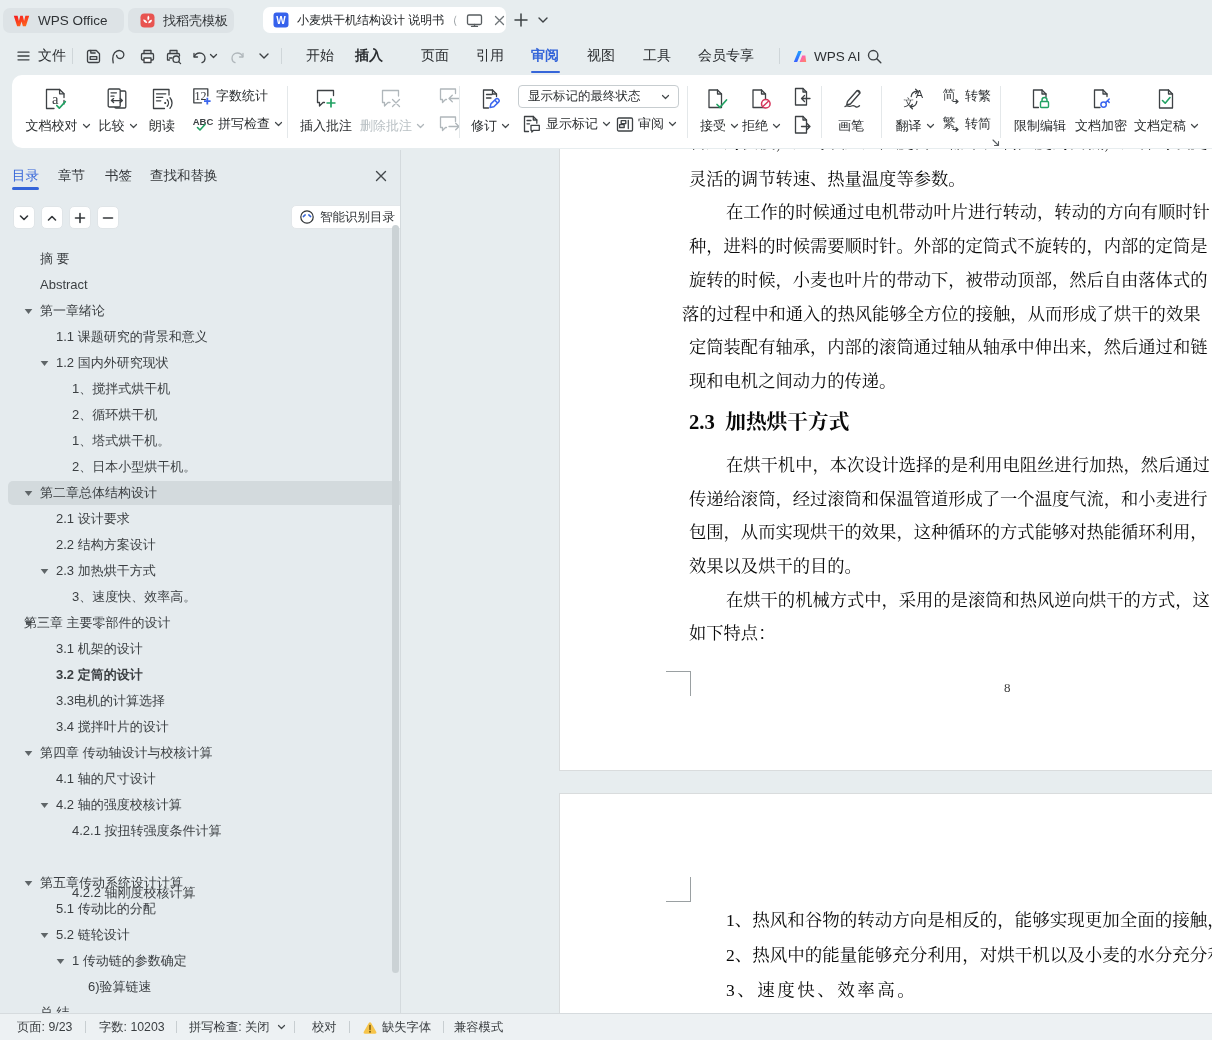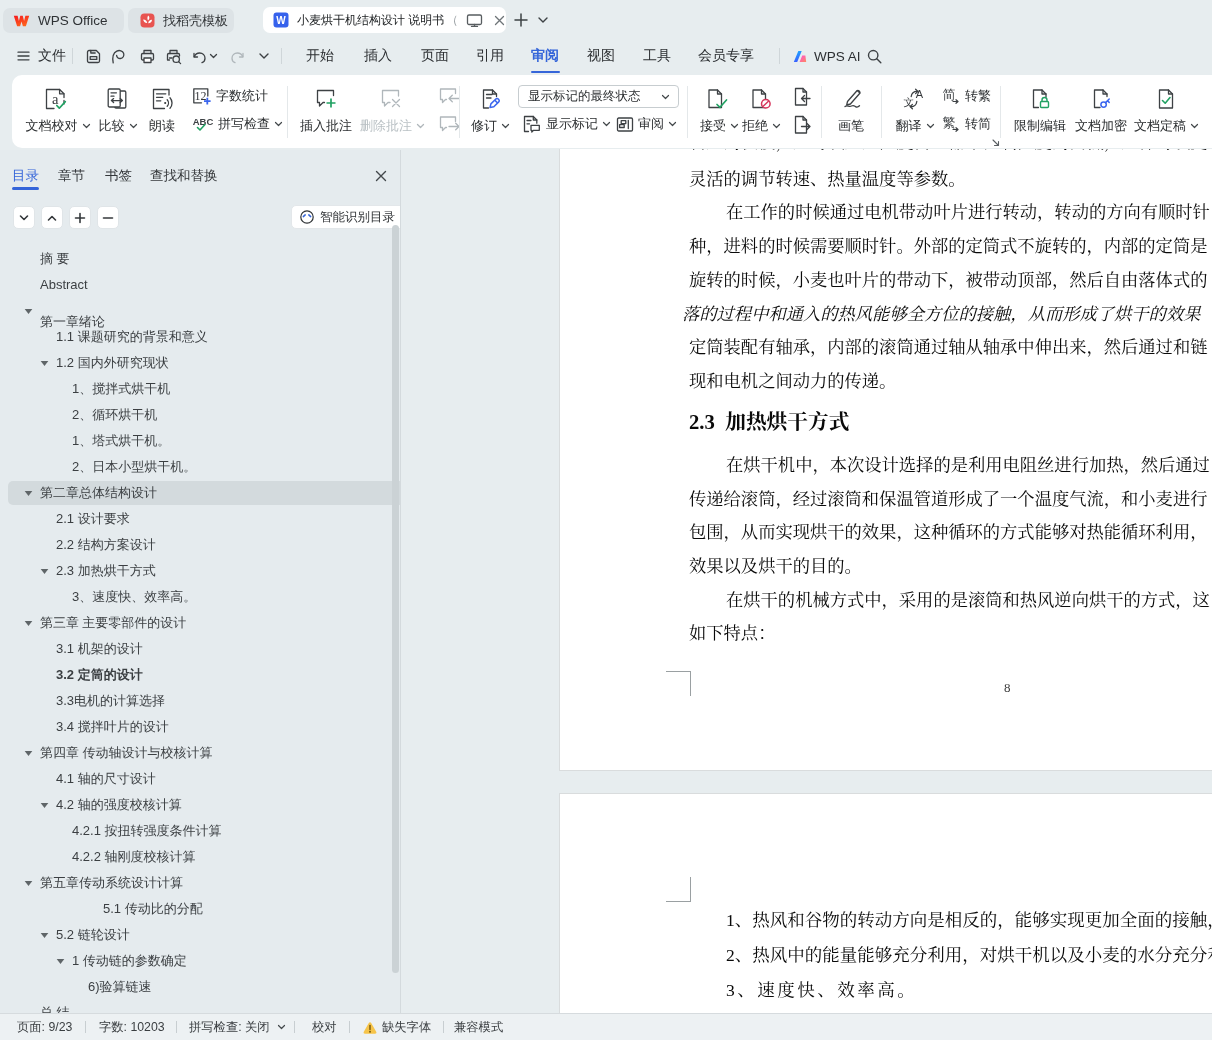--- a/index.html
+++ b/index.html
@@ -197,21 +197,21 @@
       </span>
     <span class="qicon" style="left:258px;">
         <svg width="12" height="10" viewBox="0 0 12 10" fill="none">
           <path d="M2 3 L6 7 L10 3" stroke="#3d4144" stroke-width="1.4" stroke-linecap="round" stroke-linejoin="round"></path>
         </svg>
       </span>
     <div class="vdiv" style="left:281px; top:8px; height:16px;"></div>
     <div class="mitem" style="left:306px;">
         <span>开始</span>
       </div>
-    <div class="mitem" style="left:364px;">
+    <div class="mitem" style="left:355px;font-weight:bold;">
         <span>插入</span>
       </div>
     <div class="mitem" style="left:421px;">
         <span>页面</span>
       </div>
     <div class="mitem" style="left:476px;">
         <span>引用</span>
       </div>
     <div class="mitem active" style="left:531px;">
         <span>审阅</span>
@@ -596,21 +596,21 @@
         </div>
         <div class="tocrow" style="top: 122px;">
           <span class="txt" style="left: 40px;">Abstract</span>
         </div>
         <div class="tocrow" style="top: 148px;">
           <span class="arr" style="left: 24px;">
             <svg width="9" height="7" viewBox="0 0 9 7">
               <path d="M0.7 1 H8.3 L4.5 6 Z" fill="#5f6568"></path>
             </svg>
           </span>
-          <span class="txt" style="left: 40px; margin-top: 11px;">第一章绪论</span>
+          <span class="txt" style="left: 40px;">第一章绪论</span>
         </div>
         <div class="tocrow" style="top: 174px;">
           <span class="txt" style="left: 56px;">1.1 课题研究的背景和意义</span>
         </div>
         <div class="tocrow" style="top: 200px;">
           <span class="arr" style="left: 40px;">
             <svg width="9" height="7" viewBox="0 0 9 7">
               <path d="M0.7 1 H8.3 L4.5 6 Z" fill="#5f6568"></path>
             </svg>
           </span>
@@ -653,21 +653,21 @@
         </div>
         <div class="tocrow" style="top: 434px;">
           <span class="txt" style="left: 72px;">3、速度快、效率高。</span>
         </div>
         <div class="tocrow" style="top: 460px;">
           <span class="arr" style="left: 24px;">
             <svg width="9" height="7" viewBox="0 0 9 7">
               <path d="M0.7 1 H8.3 L4.5 6 Z" fill="#5f6568"></path>
             </svg>
           </span>
-          <span class="txt" style="left: 40px; font-family: Liberation Serif, serif;">第三章 主要零部件的设计</span>
+          <span class="txt" style="left: 24px;">第三章 主要零部件的设计</span>
         </div>
         <div class="tocrow" style="top: 486px;">
           <span class="txt" style="left: 56px;">3.1 机架的设计</span>
         </div>
         <div class="tocrow" style="top: 512px; font-weight: bold;">
           <span class="txt" style="left: 56px;">3.2 定筒的设计</span>
         </div>
         <div class="tocrow" style="top: 538px;">
           <span class="txt" style="left: 56px;">3.3电机的计算选择</span>
         </div>
@@ -689,33 +689,33 @@
           <span class="arr" style="left: 40px;">
             <svg width="9" height="7" viewBox="0 0 9 7">
               <path d="M0.7 1 H8.3 L4.5 6 Z" fill="#5f6568"></path>
             </svg>
           </span>
           <span class="txt" style="left: 56px;">4.2 轴的强度校核计算</span>
         </div>
         <div class="tocrow" style="top: 668px;">
           <span class="txt" style="left: 72px;">4.2.1 按扭转强度条件计算</span>
         </div>
-        <div class="tocrow" style="top: 694px;">
+        <div class="tocrow" style="top: 730px;">
           <span class="txt" style="left: 72px;">4.2.2 轴刚度校核计算</span>
         </div>
         <div class="tocrow" style="top: 720px;">
           <span class="arr" style="left: 24px;">
             <svg width="9" height="7" viewBox="0 0 9 7">
               <path d="M0.7 1 H8.3 L4.5 6 Z" fill="#5f6568"></path>
             </svg>
           </span>
           <span class="txt" style="left: 40px;">第五章传动系统设计计算</span>
         </div>
         <div class="tocrow" style="top: 746px;">
-          <span class="txt" style="left: 56px; margin-left: 47px;">5.1 传动比的分配</span>
+          <span class="txt" style="left: 56px;">5.1 传动比的分配</span>
         </div>
         <div class="tocrow" style="top: 772px;">
           <span class="arr" style="left: 40px;">
             <svg width="9" height="7" viewBox="0 0 9 7">
               <path d="M0.7 1 H8.3 L4.5 6 Z" fill="#5f6568"></path>
             </svg>
           </span>
           <span class="txt" style="left: 56px;">5.2 链轮设计</span>
         </div>
         <div class="tocrow" style="top: 798px;">
@@ -739,21 +739,21 @@
 
   <div id="docarea" class="abs">
     <div class="page" id="page-prev" style="top:-249px; height:871px;">
       <div class="cornermark" style="left:106px; top:770px; border-top:1px solid #9aa0a2; border-right:1px solid #9aa0a2;"></div>
       <div class="pagenum" style="left:444px; top:779px;">8</div>
     <div class="docline" style="left: 129px; top: 231.8px;">转速的快慢，还可以通过温度传感器来控制温度的高低，这样可以更</div>
         <div class="docline" style="left: 129px; top: 268.5px;">灵活的调节转速、热量温度等参数。</div>
         <div class="docline" style="left: 166px; top: 302.3px;">在工作的时候通过电机带动叶片进行转动，转动的方向有顺时针</div>
         <div class="docline" style="left: 129px; top: 369.8px;">旋转的时候，小麦也叶片的带动下，被带动顶部，然后自由落体式的</div>
         <div class="docline" style="left: 129px; top: 336px;">种，进料的时候需要顺时针。外部的定筒式不旋转的，内部的定筒是</div>
-        <div class="docline" style="left: 122px; top: 403.5px; font-style: italic;">落的过程中和通入的热风能够全方位的接触，从而形成了烘干的效果</div>
+        <div class="docline" style="left: 122px; top: 403.5px;">落的过程中和通入的热风能够全方位的接触，从而形成了烘干的效果</div>
         <div class="docline" style="left: 129px; top: 437.3px;">定筒装配有轴承，内部的滚筒通过轴从轴承中伸出来，然后通过和链</div>
         <div class="docline" style="left: 129px; top: 471px;">现和电机之间动力的传递。</div>
         <div class="docline h2" style="left: 129px; top: 507.7px;">2.3  加热烘干方式</div>
         <div class="docline" style="left: 166px; top: 554.7px;">在烘干机中，本次设计选择的是利用电阻丝进行加热，然后通过</div>
         <div class="docline" style="left: 129px; top: 588.5px;">传递给滚筒，经过滚筒和保温管道形成了一个温度气流，和小麦进行</div>
         <div class="docline" style="left: 129px; top: 622.2px;">包围，从而实现烘干的效果，这种循环的方式能够对热能循环利用，</div>
         <div class="docline" style="left: 129px; top: 655.9px;">效果以及烘干的目的。</div>
         <div class="docline" style="left: 166px; top: 689.7px;">在烘干的机械方式中，采用的是滚筒和热风逆向烘干的方式，这</div>
         <div class="docline" style="left: 129px; top: 723.4px;">如下特点：</div>
       </div>

